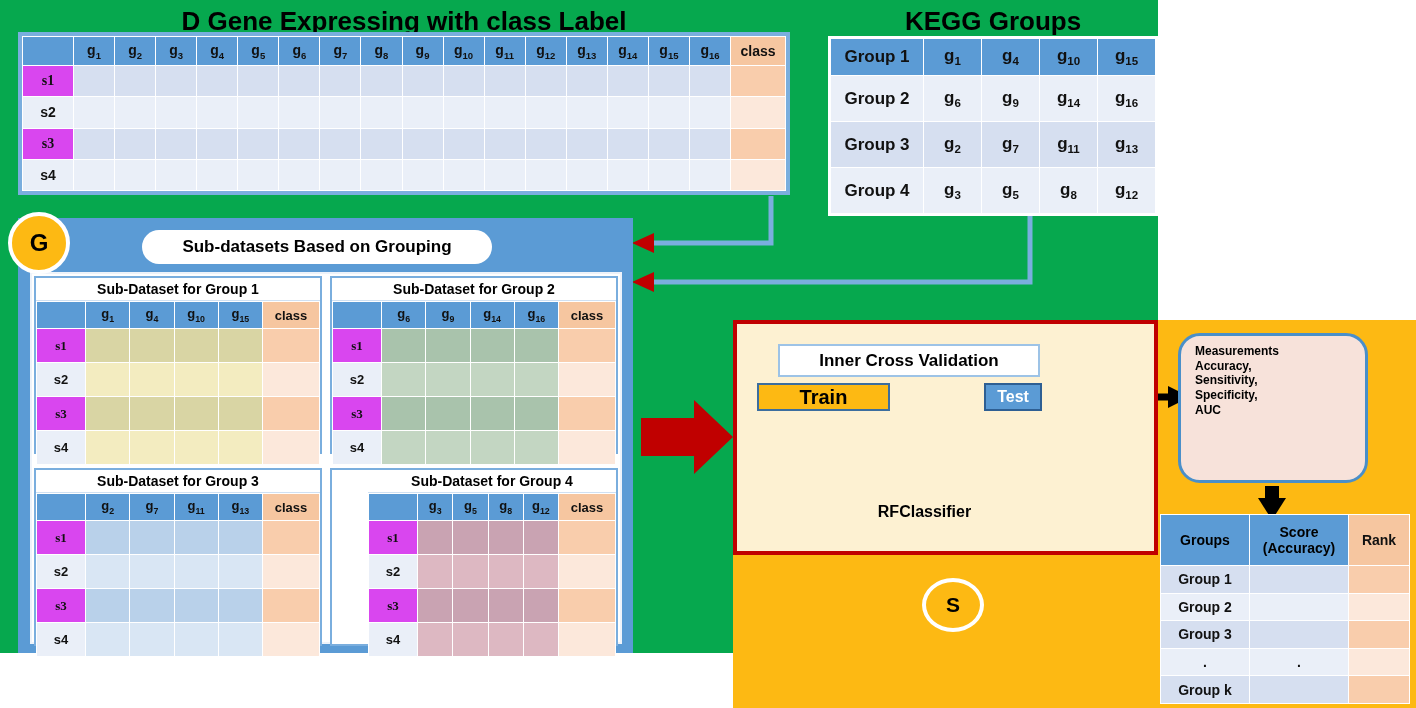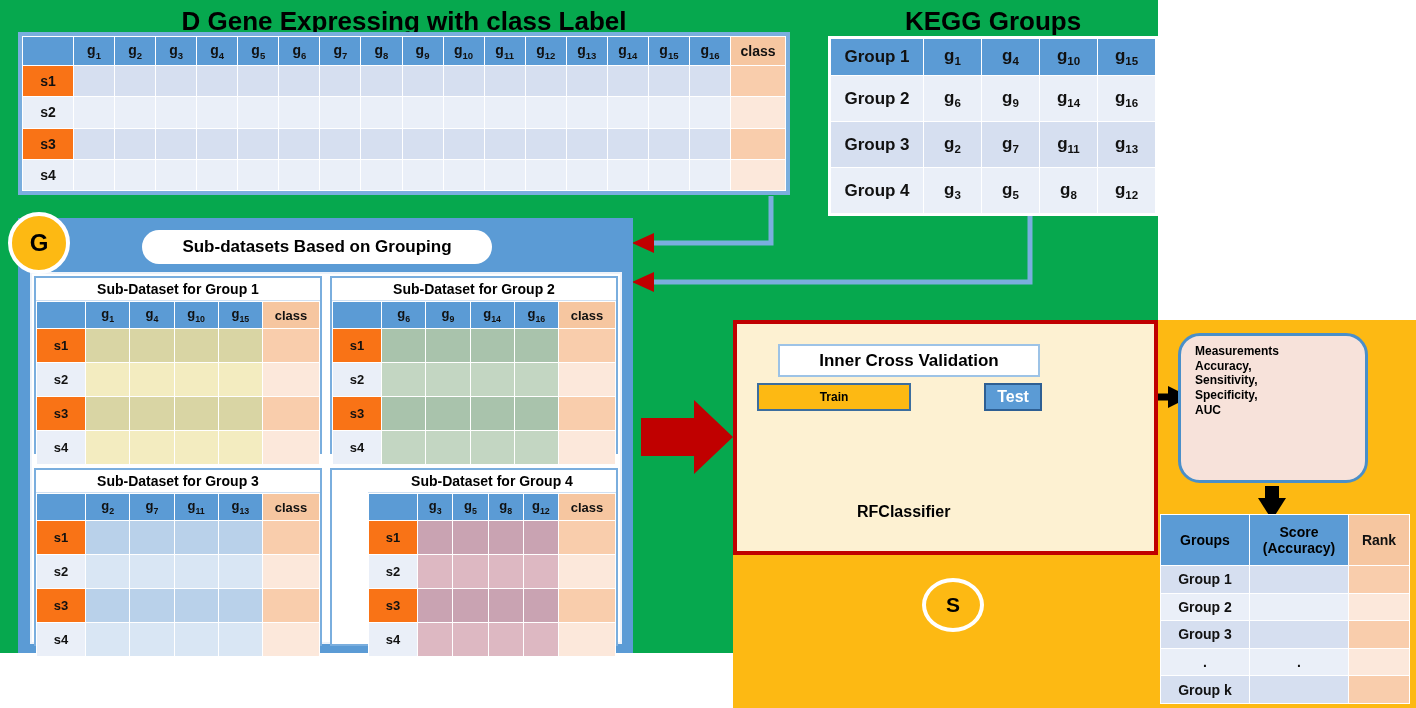--- a/index.html
+++ b/index.html
@@ -16,21 +16,21 @@
 
   
   .green-title{color:#000;font-weight:bold;font-size:26px;text-align:center;}
 
   
   table.grid{border-collapse:collapse;table-layout:fixed;}
   table.grid td{border:1px solid #ffffff;padding:0;text-align:center;
                 font-weight:bold;color:#111;}
   .hdr{background:#5b9bd5;color:#000;}
   .hdr-class{background:#f6c6a0;color:#111;}
-  .rowlabelA{background:#f97316;}
+  .rowlabelA{background:#d946ef;font-family:Liberation Serif, serif;}
   .rowlabelB{background:#eaeff8;}
   .cellA{background:#d6dff0;}
   .cellB{background:#eaeff8;}
   .classA{background:#f9cdac;}
   .classB{background:#fce8db;}
   sub{font-size:.68em;}
 
   
   #dgene-wrap{left:18px;top:32px;width:772px;height:163px;
               background:#ffffff;border:4px solid #7aaede;box-sizing:border-box;}
@@ -80,30 +80,30 @@
   #s-circle{left:922px;top:578px;width:62px;height:54px;border-radius:50%;
             background:transparent;border:4px solid #ffffff;box-sizing:border-box;
             display:flex;align-items:center;justify-content:center;
             font-weight:bold;font-size:21px;color:#000;}
 
   
   #icv-title{left:778px;top:344px;width:262px;height:33px;background:#ffffff;
              border:2px solid #9dc3e6;box-sizing:border-box;
              display:flex;align-items:center;justify-content:center;
              font-weight:bold;font-size:17px;color:#000;}
-  #train-box{left:757px;top:383px;width:154px;height:28px;background:#fdb913;
+  #train-box{left:757px;top:383px;width:133px;height:28px;background:#fdb913;
              border:2px solid #3c6e9f;box-sizing:border-box;
              display:flex;align-items:center;justify-content:center;
-             font-weight:bold;font-size:12px;color:#000;}
+             font-weight:bold;font-size:20px;color:#000;}
   #test-box{left:984px;top:383px;width:58px;height:28px;background:#5b9bd5;
             border:2px solid #2e5f93;box-sizing:border-box;
             display:flex;align-items:center;justify-content:center;
             font-weight:bold;font-size:16px;color:#ffffff;}
   #rf-box{left:857px;top:485px;width:135px;height:54px;
-          display:flex;align-items:center;
+          display:flex;align-items:center;justify-content:center;
           font-weight:bold;font-size:16px;color:#000;text-align:center;line-height:1.15;}
 
   
   #meas{left:1178px;top:333px;width:190px;height:150px;background:#f7e2da;
         border:3px solid #4a8fc9;box-sizing:border-box;border-radius:22px;
         padding:8px 6px 6px 14px;font-weight:bold;font-size:12px;color:#000;
         line-height:1.22;}
 
   
   #score-wrap{left:1160px;top:514px;width:250px;height:190px;background:#15803d;}

